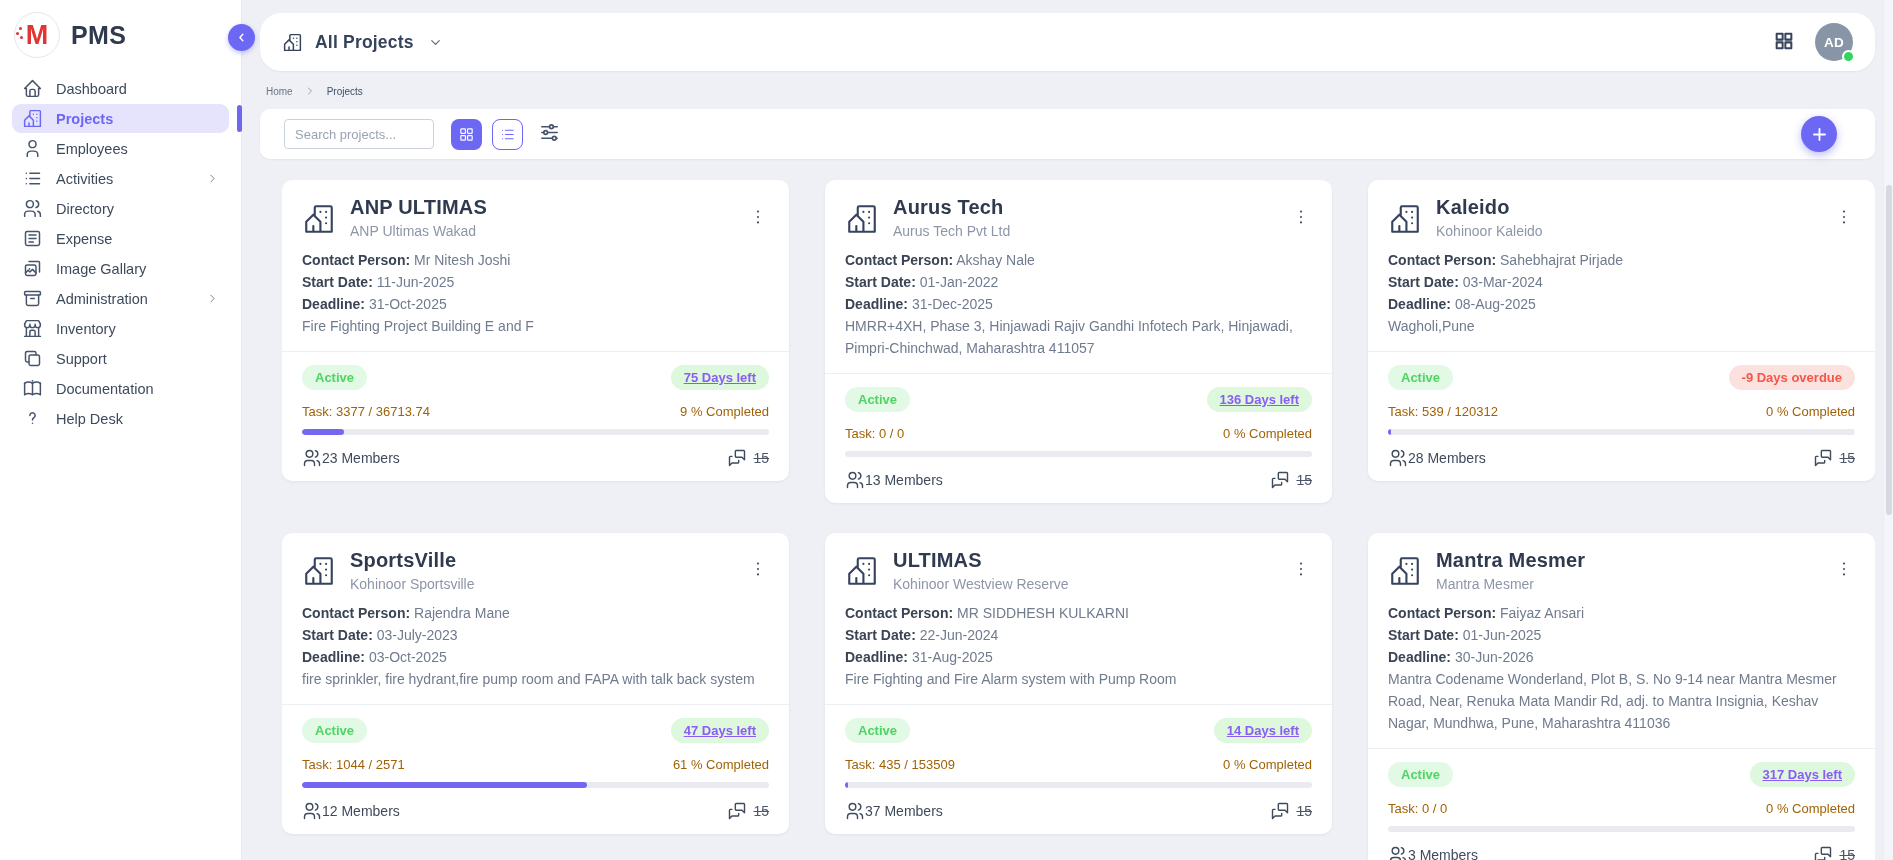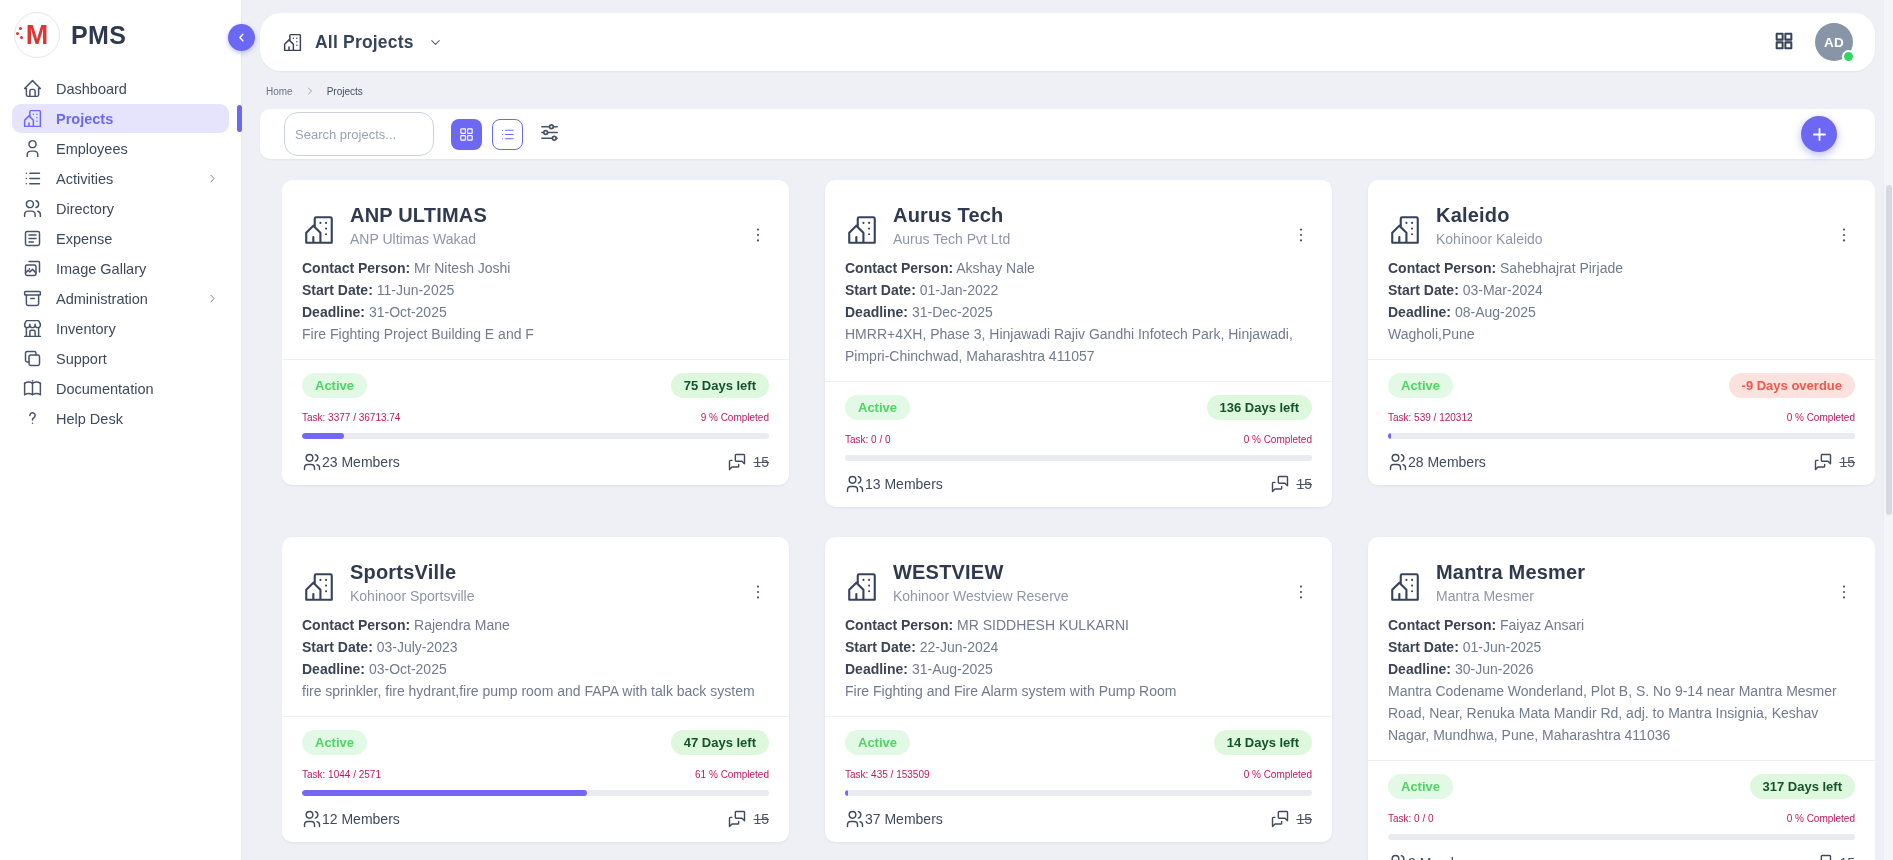--- a/index.html
+++ b/index.html
@@ -85,21 +85,21 @@
   .crumb-home { color:#6a7587; cursor:pointer; }
   .crumb-sep { width:12px; height:12px; color:#8a93a5; }
   .crumb-current { color:#434e63; }
 
   .toolbar {
     background:#fff; border-radius:10px; height:50px; flex-shrink:0;
     display:flex; align-items:center; padding:0 24px; gap:10px;
     box-shadow:0 1px 2px rgba(16,24,40,.05);
   }
   .search-input {
-    width:150px; height:44px; border:1px solid #ccd2dd; border-radius:14px;
+    width:150px; height:30px; border:1px solid #ccd2dd; border-radius:4px;
     padding:0 10px; font-size:13px; font-family:"Liberation Sans",sans-serif;
     color:#374151; outline:none;
   }
   .search-input::placeholder { color:#9aa3b2; }
   .view-btn {
     width:31px; height:31px; border-radius:8px; border:1px solid transparent;
     display:flex; align-items:center; justify-content:center; cursor:pointer; padding:0;
   }
   .view-btn .icon { width:17px; height:17px; }
   .view-btn.grid-active { background:#6c68f4; color:#fff; margin-left:7px; }
@@ -117,38 +117,38 @@
 
   
   .cards {
     margin:21px 0 0 22px; display:grid; grid-template-columns:repeat(3,1fr);
     column-gap:36px; row-gap:30px; align-items:start; overflow:hidden;
   }
   .card {
     background:#fff; border-radius:10px; padding:16px 20px 13px;
     box-shadow:0 1px 3px rgba(16,24,40,.06);
   }
-  .card-head { display:flex; align-items:flex-end; gap:14px;margin-top:8px; }
+  .card-head { display:flex; align-items:center; gap:14px; }
   .card-building { width:34px; height:34px; color:#36435c; margin-top:2px; }
   .card-building svg { stroke-width:1.5; }
   .card-titles { flex:1; min-width:0; }
   .card-title { margin:0; font-size:20px; font-weight:700; color:#2f3a4f; letter-spacing:.2px; }
   .card-subtitle { font-size:14px; color:#8d96a8; margin-top:4px; }
   .kebab-btn { background:none; border:none; padding:0; width:22px; height:22px; color:#46536a; cursor:pointer; }
   .kebab-btn .icon { width:20px; height:20px; }
   .card-details { margin-top:11px; font-size:14px; line-height:1.57; color:#707b8e; }
   .dl { font-weight:700; color:#3b4454; }
   .desc { color:#707b8e; }
   .card-divider { border:none; border-top:1px solid #edeff4; margin:13px -20px 0; }
   .badge-row { display:flex; justify-content:space-between; align-items:center; margin-top:13px; }
   .badge { font-size:13px; font-weight:700; padding:5px 13px; border-radius:999px; }
   .badge-status { background:#e1f9e5; color:#4fd463; }
-  .badge-days.green { background:#ddf8dc; color:#14532d; }
+  .badge-days.green { background:#ddf8dc; color:#8b5cf6;text-decoration:underline; }
   .badge-days.red { background:#fbe2df; color:#f4564a; }
-  .task-row { display:flex; justify-content:space-between; margin-top:14px; font-size:10px; color:#be185d; }
+  .task-row { display:flex; justify-content:space-between; margin-top:14px; font-size:13px; color:#a16207; }
   .progress { height:6px; background:#e9ebf1; border-radius:6px; margin-top:10px; overflow:hidden; }
   .progress-fill { height:100%; background:#7468f2; border-radius:6px; width:0; }
   .card-footer { display:flex; justify-content:space-between; align-items:center; margin-top:13px; font-size:14px; color:#3f4a5c; }
   .members { display:flex; align-items:center; }
   .members .icon { width:20px; height:20px; }
   .chat { display:flex; align-items:center; gap:6px; cursor:pointer; }
   .chat .icon { width:20px; height:20px; }
   .chat-count { text-decoration:line-through; color:#4c5668; }
 
   
@@ -724,21 +724,21 @@
       <span class="icon card-building">
             <svg viewBox="0 0 24 24">
               <path d="M8 9l5 5v7h-5v-4m0 4h-5v-7l5-5m1 1v-6a1 1 0 0 1 1-1h10a1 1 0 0 1 1 1v17h-8"></path>
               <path d="M13 7l0 .01"></path>
               <path d="M17 7l0 .01"></path>
               <path d="M17 11l0 .01"></path>
               <path d="M17 15l0 .01"></path>
             </svg>
           </span>
       <div class="card-titles">
-        <h3 class="card-title">WESTVIEW</h3>
+        <h3 class="card-title">ULTIMAS</h3>
         <div class="card-subtitle">Kohinoor Westview Reserve</div>
       </div>
       <button class="kebab-btn">
         <span class="icon"><svg viewBox="0 0 24 24">
                 <circle cx="12" cy="5.5" r="1.3" fill="currentColor" stroke="none"></circle>
                 <circle cx="12" cy="12" r="1.3" fill="currentColor" stroke="none"></circle>
                 <circle cx="12" cy="18.5" r="1.3" fill="currentColor" stroke="none"></circle>
               </svg></span>
       </button>
     </div>

